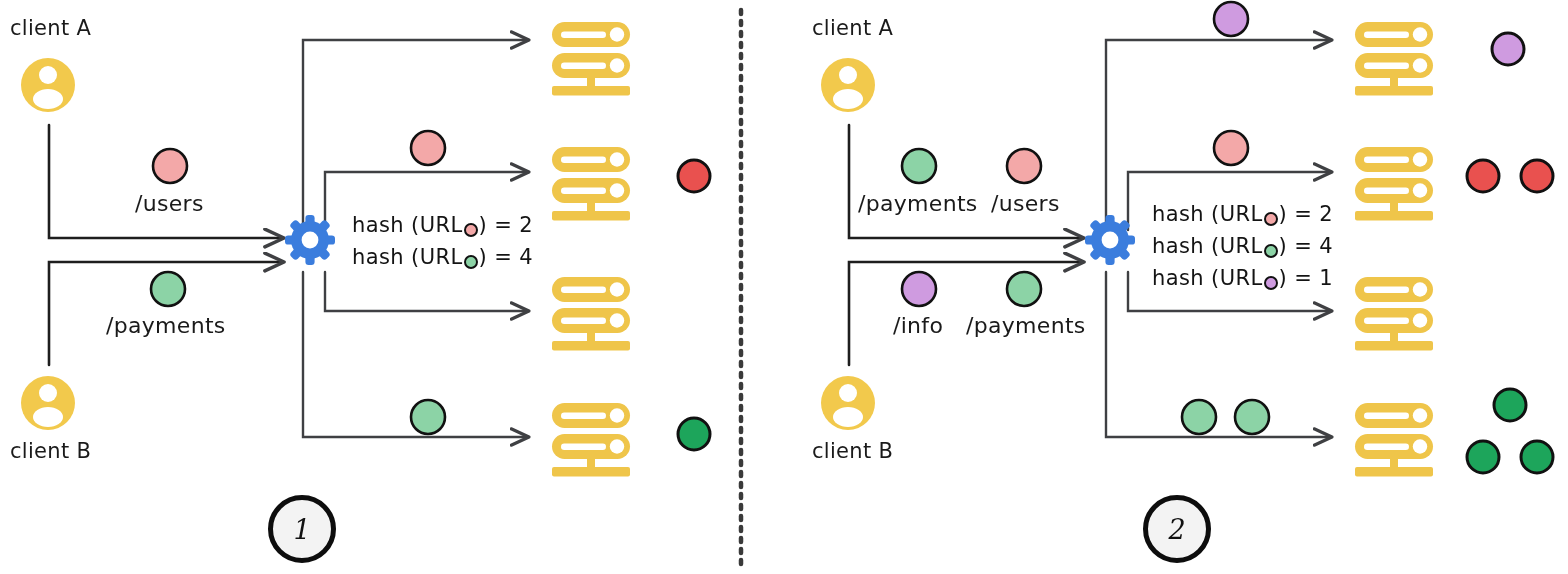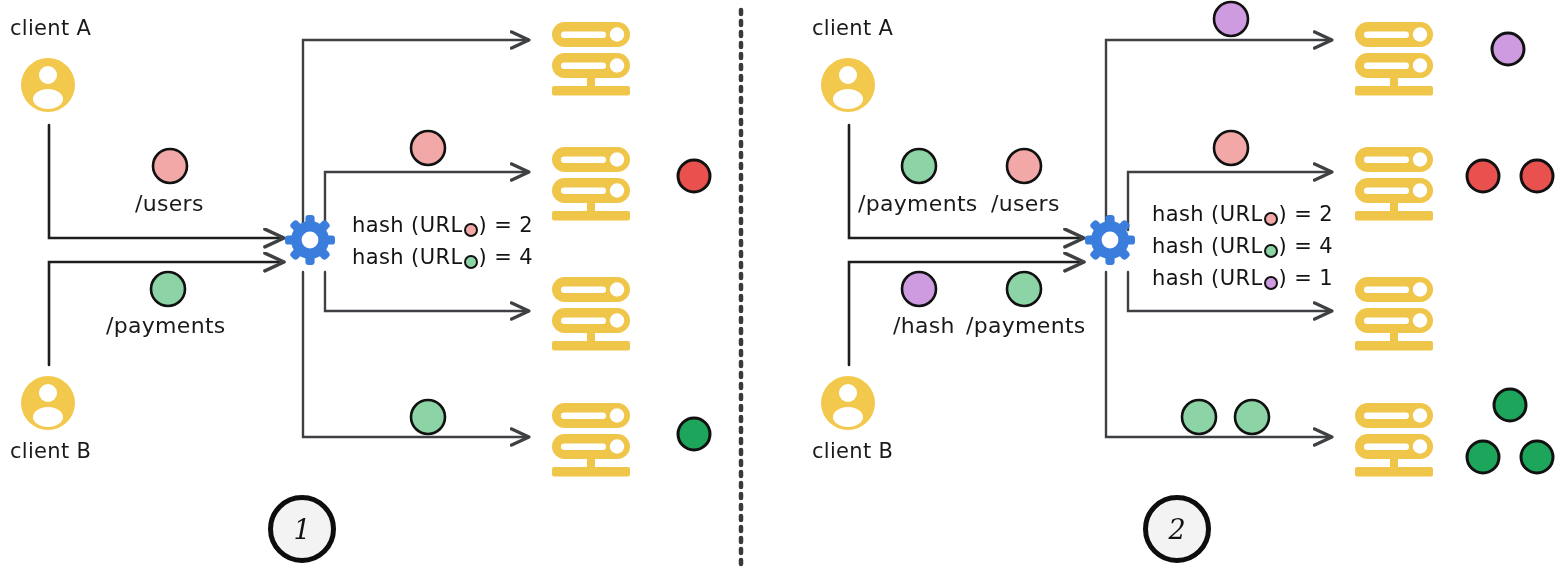--- a/index.html
+++ b/index.html
@@ -294,21 +294,21 @@
     <span>) = 4</span>
   </div>
 
   <div class="stepnum" style="left:268px; top:495px;">1</div>
 
   <div class="lbl client-label" style="left:812px; top:16px;">client A</div>
   <div class="lbl client-label" style="left:812px; top:439px;">client B</div>
 
   <div class="lbl route-label" style="left:858px; top:191px;">/payments</div>
   <div class="lbl route-label" style="left:991px; top:191px;">/users</div>
-  <div class="lbl route-label" style="left:893px; top:313px;">/hash</div>
+  <div class="lbl route-label" style="left:893px; top:313px;">/info</div>
   <div class="lbl route-label" style="left:966px; top:313px;">/payments</div>
 
   <div class="hash-line" style="left:1152px; top:202px;">
     <span>hash (URL</span>
     <span class="dotmark" style="background:#f3a8a8;"></span>
     <span>) = 2</span>
   </div>
   <div class="hash-line" style="left:1152px; top:234px;">
     <span>hash (URL</span>
     <span class="dotmark" style="background:#8cd3a6;"></span>

